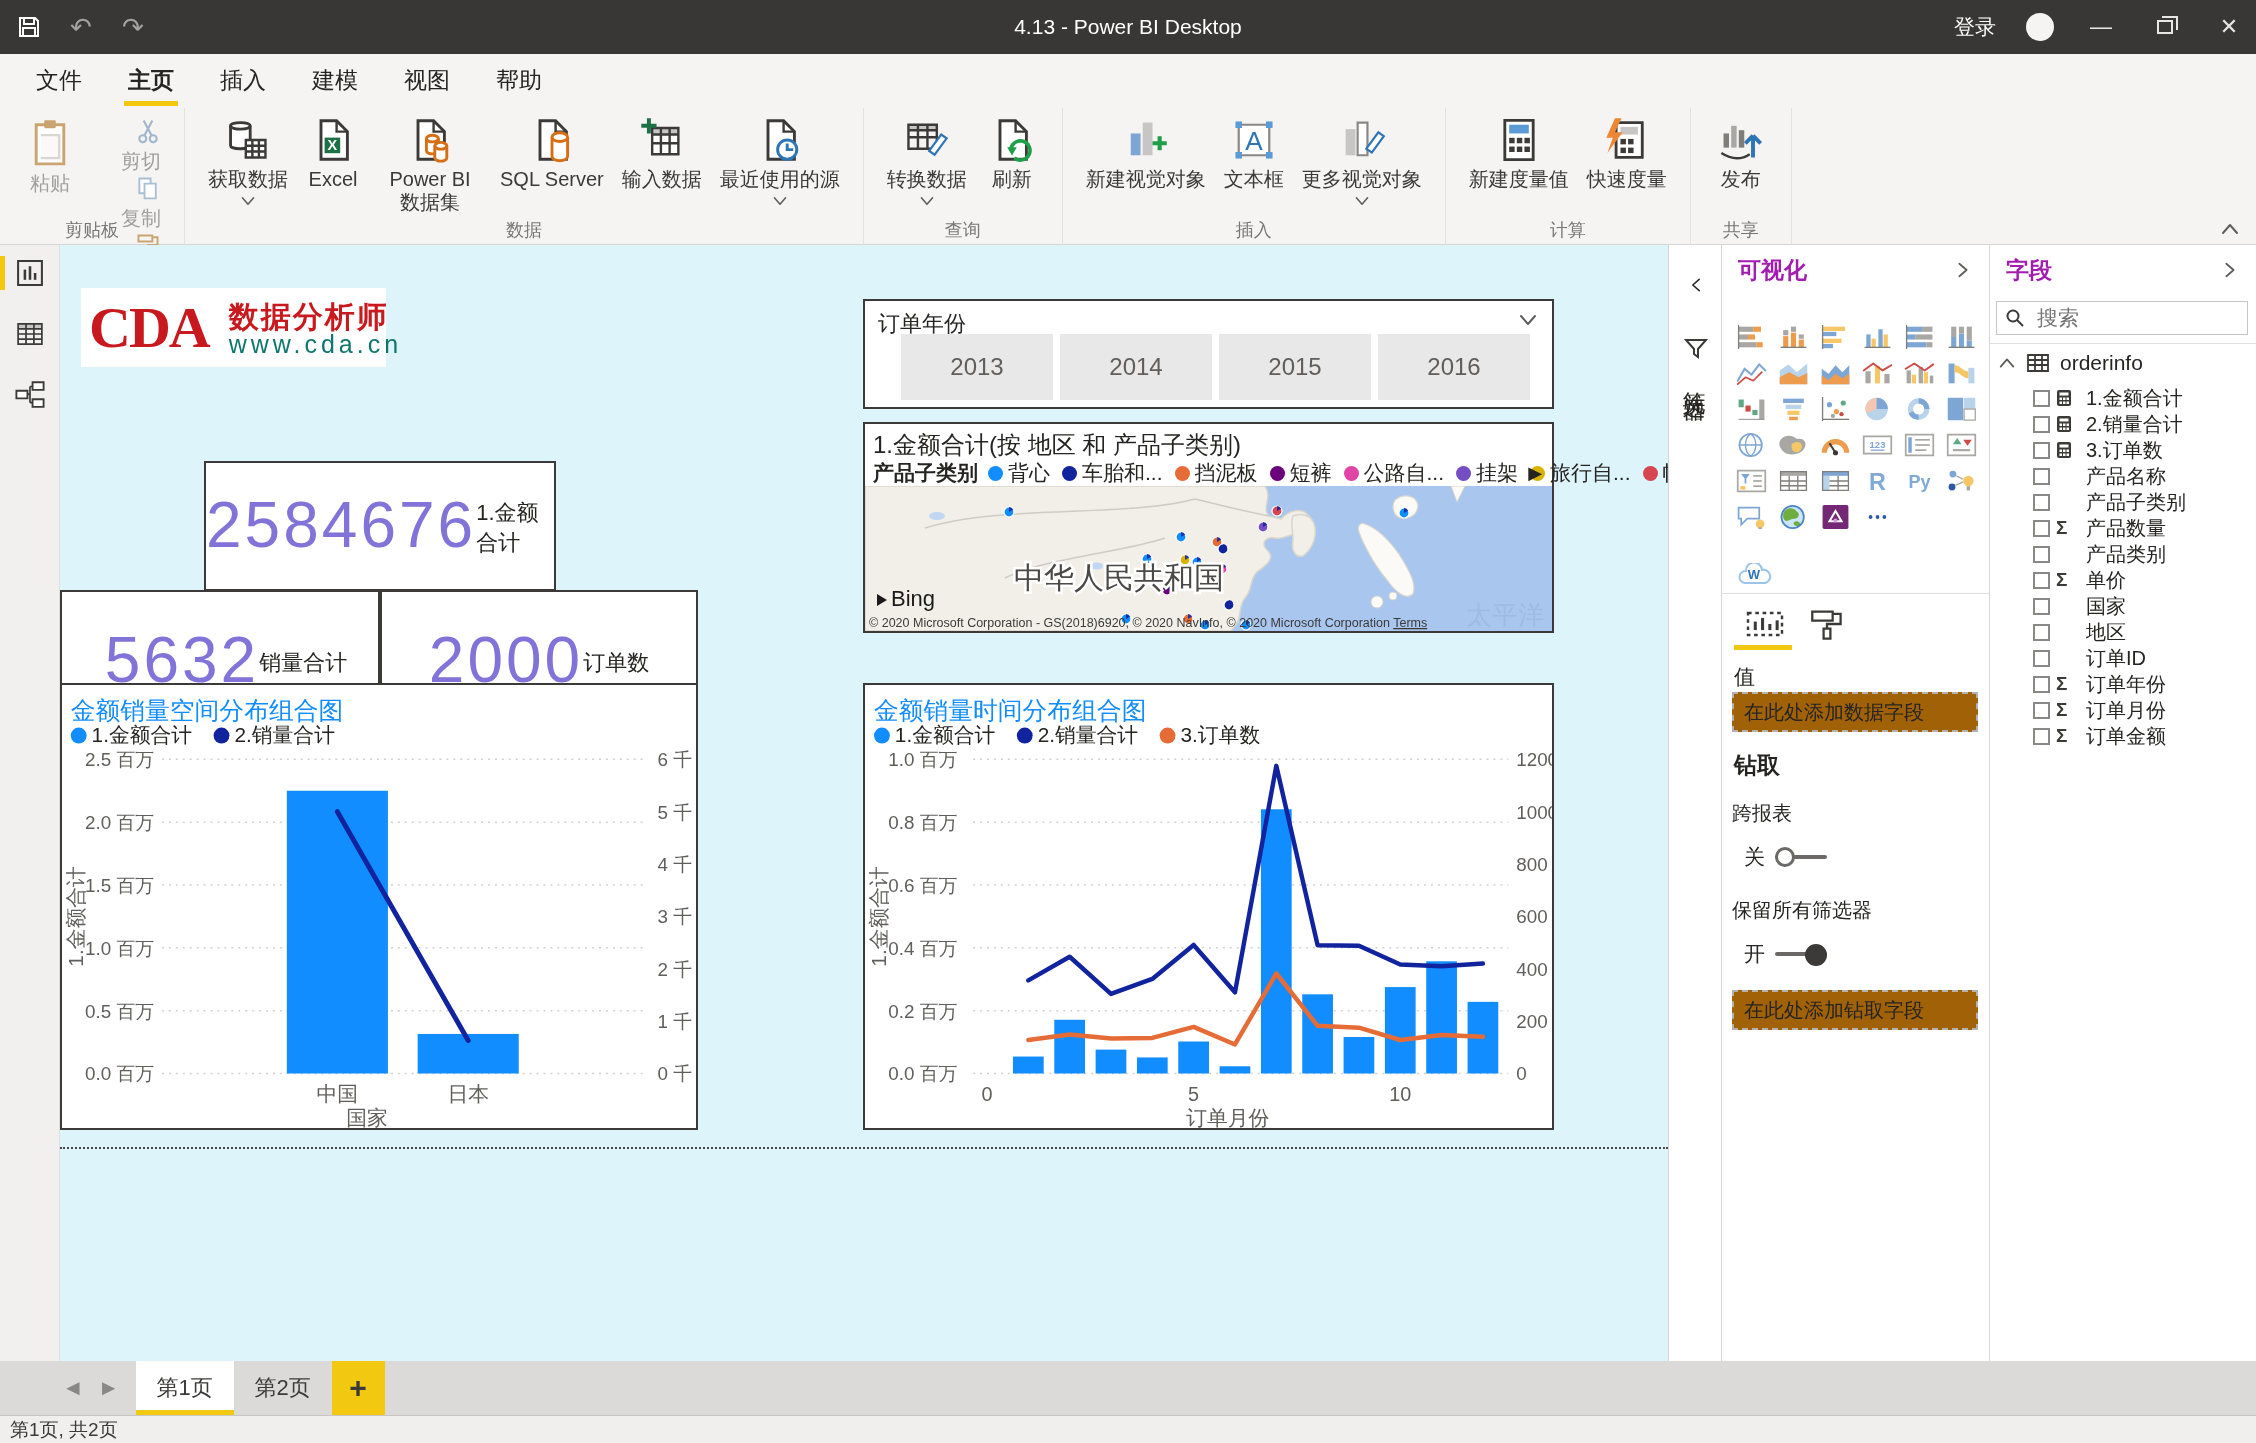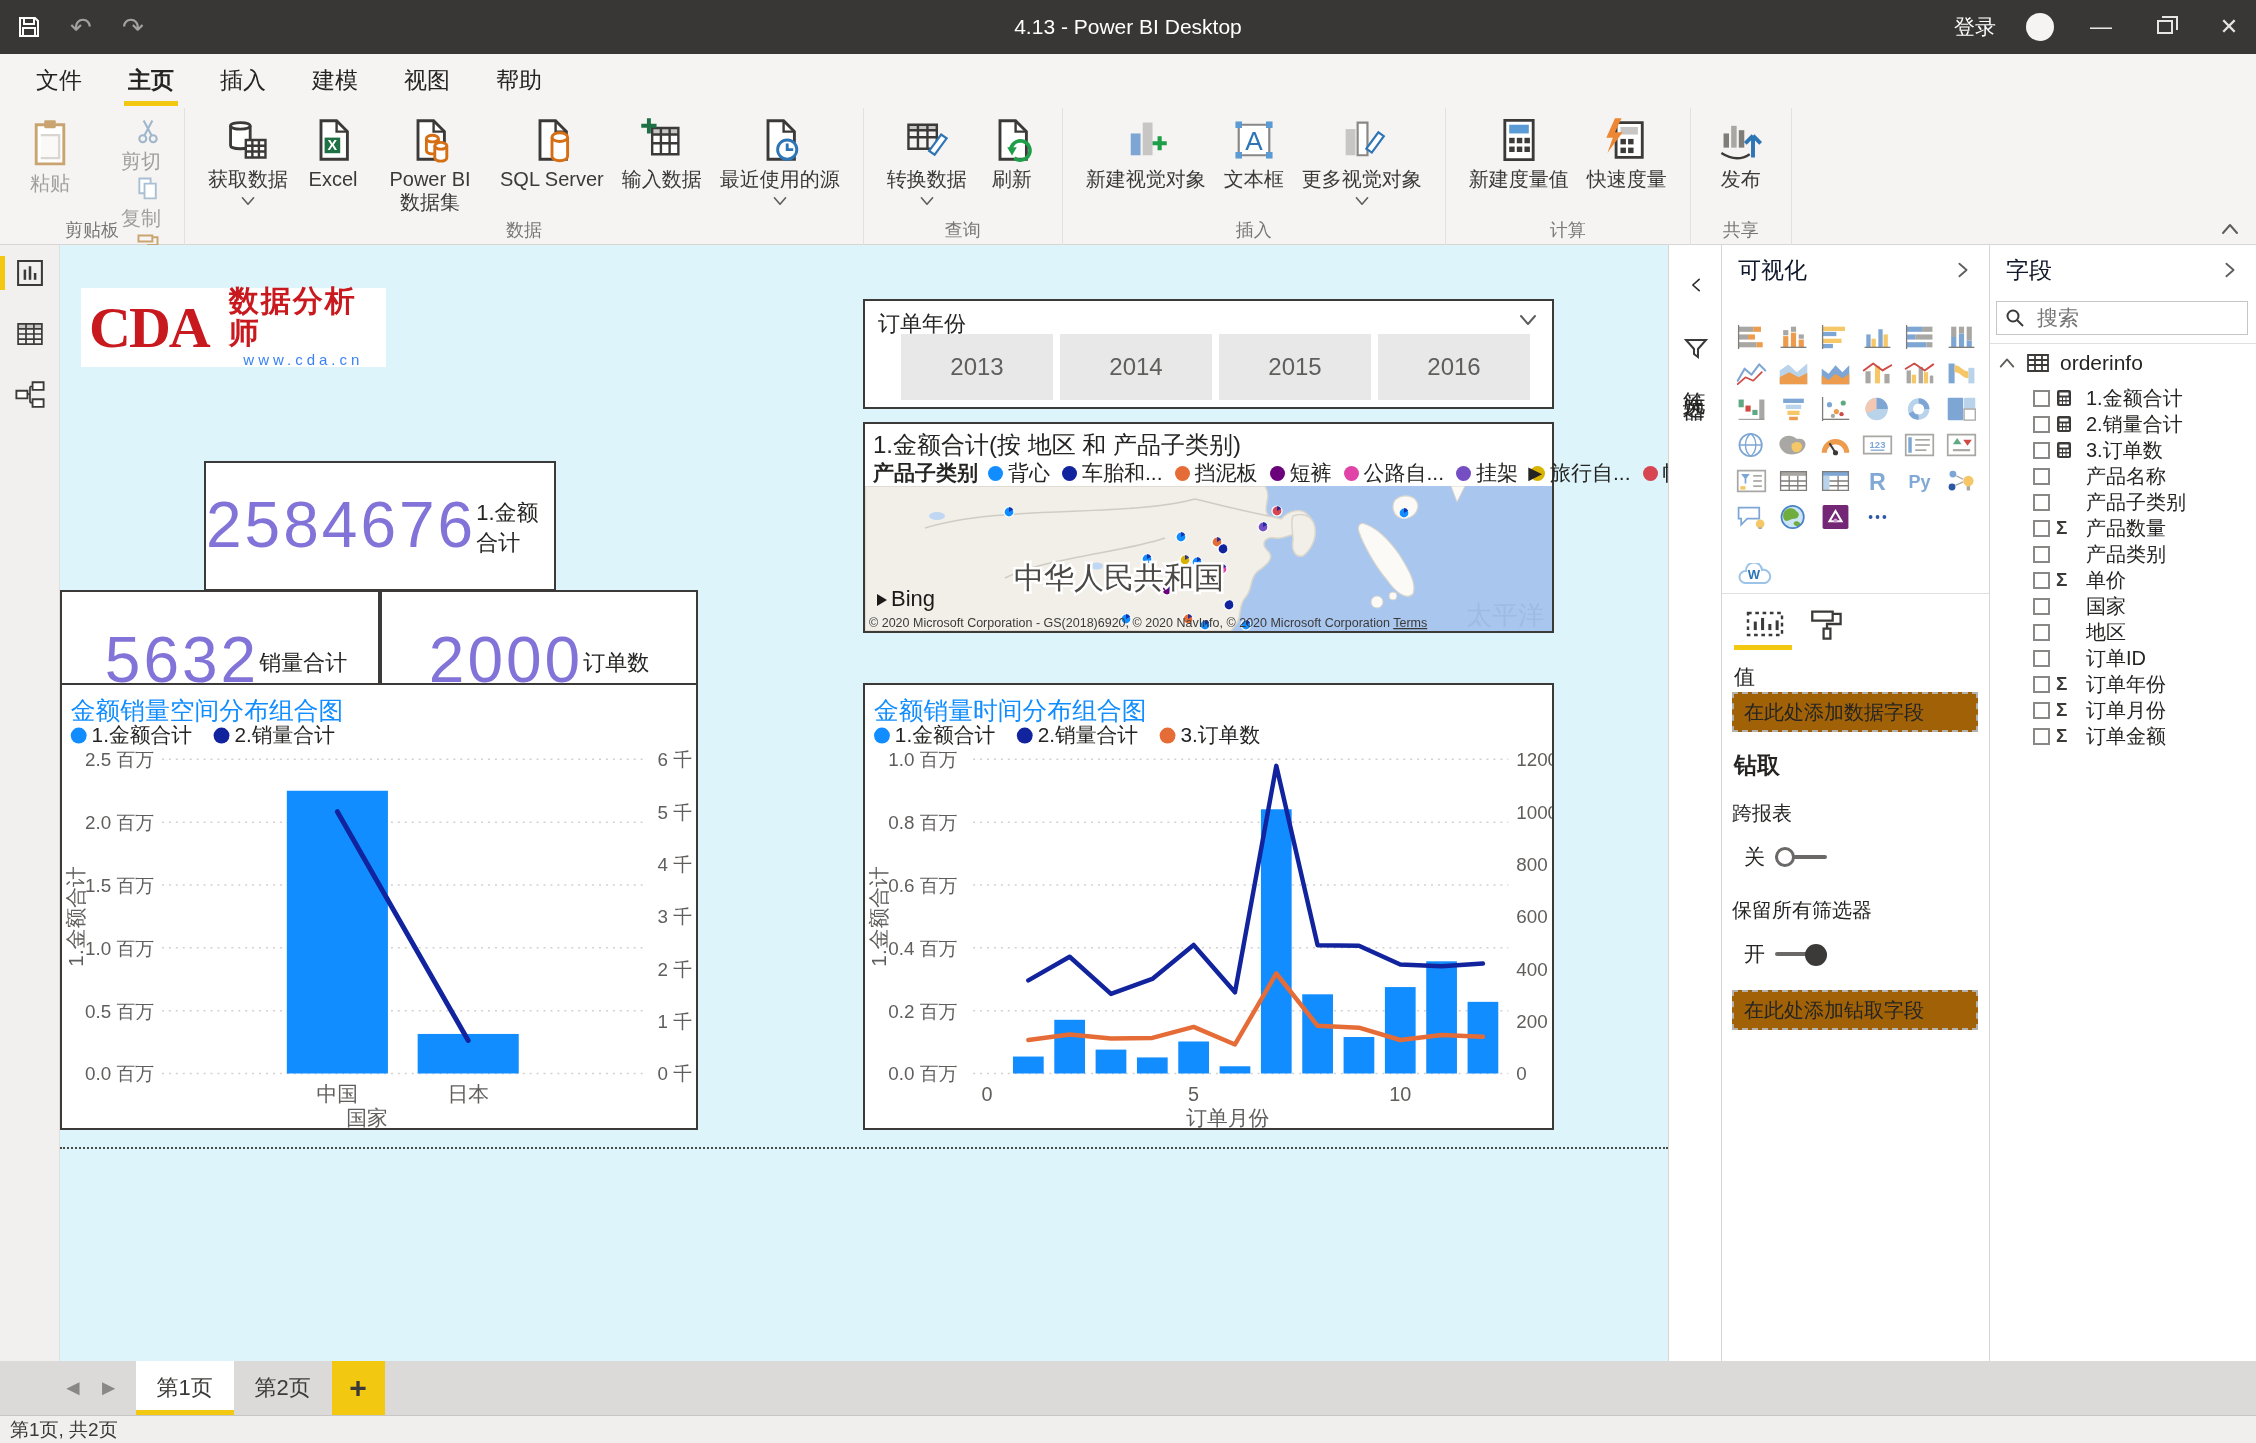--- a/index.html
+++ b/index.html
@@ -45,21 +45,21 @@
   #sidebar{position:absolute;left:0;top:0;width:60px;height:1116px;background:#F2F0EE;border-right:1px solid #E1DFDD;}
   .sideicon{position:absolute;left:13px;width:34px;height:34px;}
   #side-active{position:absolute;left:0;top:11px;width:5px;height:34px;background:#F2C811;}
   #canvas{position:absolute;left:60px;top:0;width:1608px;height:1116px;background:#DCF4FA;}
   .vbox{position:absolute;background:#FFFFFF;border:2px solid #3B3A39;}
   
   #logo{position:absolute;left:21px;top:43px;width:305px;height:79px;background:#fff;display:flex;align-items:center;padding:4px 8px;}
   #logo-brand{font-size:58px;font-weight:bold;color:#C8191E;letter-spacing:-2px;line-height:1;font-family:"Liberation Serif","DejaVu Serif",serif;}
   .logo-right{margin-left:20px;display:flex;flex-direction:column;justify-content:center;}
   #logo-name{font-size:30px;font-weight:bold;color:#C8191E;letter-spacing:2px;line-height:32px;}
-  #logo-url{font-size:15px;color:#3b82f6;letter-spacing:4px;line-height:22px;text-align:center;}
+  #logo-url{font-size:25px;color:#0f766e;letter-spacing:4px;line-height:22px;text-align:center;}
   
   .kpi{display:flex;flex-direction:row;align-items:center;justify-content:center;margin-top:48px;}
   .kpi .num{font-size:64px;color:#8273D9;letter-spacing:3px;line-height:1.05;}
   .kpi .cap{font-size:22px;color:#252423;margin-top:4px;}
   #kpi-0{left:144px;top:168px;width:352px;height:130px;}
   #kpi-1{left:0;top:297px;width:320px;height:141px;padding-left:12px;}
   #kpi-2{left:320px;top:297px;width:318px;height:141px;}
   
   #slicer{left:803px;top:54px;width:691px;height:110px;}
   #slicer-title{position:absolute;left:13px;top:8px;font-size:22px;color:#252423;}
@@ -81,21 +81,21 @@
   #page-edge{position:absolute;left:0;top:902px;width:1608px;height:0;border-top:2px dotted #4A4948;}
   
   #fstrip{position:absolute;left:1668px;top:0;width:54px;height:1116px;background:#fff;border-left:1px solid #D8D6D4;border-right:1px solid #D8D6D4;}
   #fstrip .chev{position:absolute;left:17px;top:32px;width:20px;height:16px;}
   #fstrip .funnel{position:absolute;left:14px;top:92px;width:26px;height:24px;}
   #fstrip-label{position:absolute;left:50%;top:128px;transform:translateX(-50%);writing-mode:vertical-rl;font-size:23px;color:#252423;letter-spacing:4px;}
   
   .panel{position:absolute;top:0;height:1116px;background:#FFFFFF;}
   #vizpanel{left:1722px;width:268px;border-right:1px solid #D8D6D4;}
   #fieldpanel{left:1990px;width:266px;}
-  .phead{position:absolute;left:16px;top:10px;font-size:23px;font-weight:normal;color:#0f172a;}
+  .phead{position:absolute;left:16px;top:10px;font-size:23px;font-weight:bold;color:#a21caf;}
   .pchev{position:absolute;right:18px;top:16px;width:16px;height:18px;}
   #vizgrid{position:absolute;left:8px;top:74px;width:252px;display:grid;grid-template-columns:repeat(6,42px);grid-auto-rows:36px;}
   .vcell{display:flex;align-items:center;justify-content:center;}
   .vcell .vic{width:31px;height:26px;display:block;}
   #wicon{position:absolute;left:16px;top:318px;width:34px;height:24px;}
   #vdiv1{position:absolute;left:0;right:0;top:348px;border-top:1px solid #E1DFDD;}
   .welltab{position:absolute;top:362px;width:42px;height:34px;}
   #welltab-fields{left:22px;}
   #welltab-format{left:84px;}
   #welltab-underline{position:absolute;left:12px;top:400px;width:58px;height:5px;background:#F2C811;}

